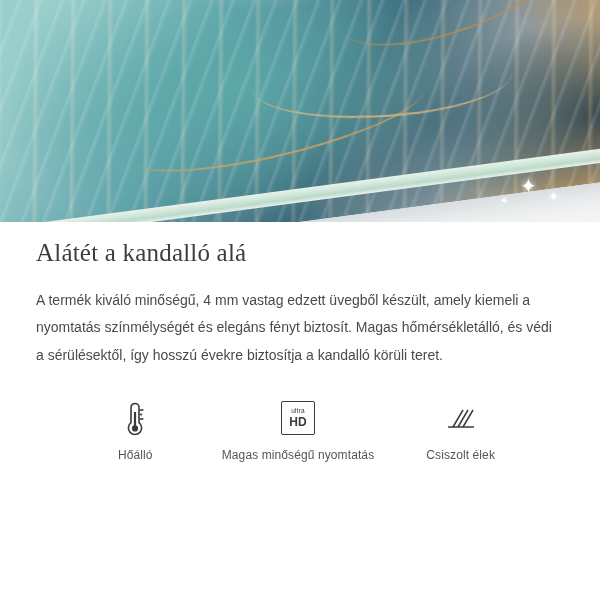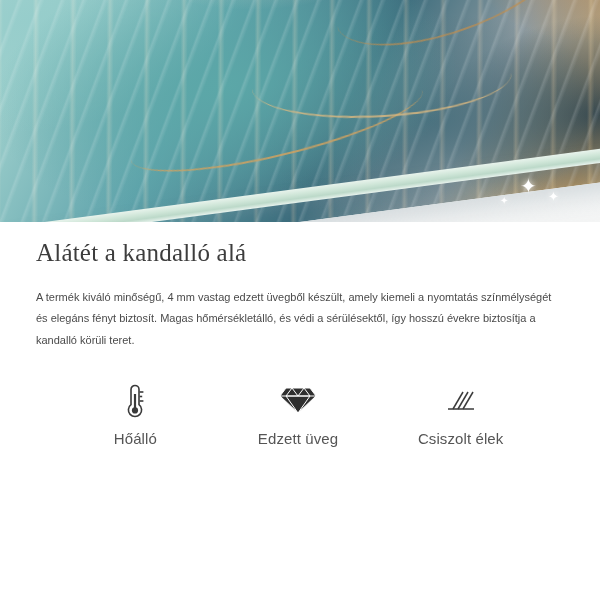--- a/index.html
+++ b/index.html
@@ -116,21 +116,21 @@
     font-weight: 400;
     font-size: 25px;
     line-height: 1.32;
     color: #3d3d3d;
     letter-spacing: .2px;
   }
   h1.headline .line2 { display: block; }
 
   p.body-copy {
     margin: 18px 0 0 0;
-    font-size: 11px;
+    font-size: 14px;
     line-height: 1.95;
     color: #4a4a4a;
     max-width: 528px;
   }
 
   
   .features {
     margin-top: 26px;
     display: grid;
     grid-template-columns: repeat(3, 1fr);
@@ -145,21 +145,21 @@
     justify-content: flex-start;
   }
   .feature-icon {
     height: 46px;
     display: flex;
     align-items: center;
     justify-content: center;
   }
   .feature-label {
     margin-top: 7px;
-    font-size: 15px;
+    font-size: 12px;
     color: #555555;
     text-align: center;
     letter-spacing: .1px;
   }
   svg { display: block; }
   .ultrahd-box {
     width: 32px;
     height: 32px;
     border: 1.6px solid #3a3a3a;
     border-radius: 2px;
@@ -216,31 +216,31 @@
             <circle cx="17" cy="30.4" r="3.1" fill="#3a3a3a" stroke="none"></circle>
             <rect x="15.9" y="14" width="2.2" height="14" fill="#3a3a3a" stroke="none"></rect>
             <line x1="21.6" y1="12" x2="25.4" y2="12"></line>
             <line x1="21.6" y1="16.5" x2="24.2" y2="16.5"></line>
             <line x1="21.6" y1="21" x2="25.4" y2="21"></line>
           </svg>
         </div>
         <div class="feature-label">Hőálló</div>
       </div>
 
-
-
       <div class="feature">
         <div class="feature-icon">
-          <svg width="40" height="34" viewBox="0 0 40 34" fill="#2f2f2f" stroke="#ffffff" stroke-width="1">
-            <path d="M8 5h24l6 8-18 17L2 13 8 5z"></path>
-            <path d="M2 13h36M14 5l-6 8 12 17M26 5l6 8-12 17M14 5l6 8 6-8M8 13h24" stroke="#ffffff" stroke-width="1" fill="none"></path>
-          </svg>
+          <div class="ultrahd-box">
+            <span class="u1">ultra</span>
+            <span class="u2">HD</span>
+          </div>
         </div>
-        <div class="feature-label">Edzett üveg</div>
+        <div class="feature-label">Magas minőségű nyomtatás</div>
       </div>
+
+
 
       <div class="feature">
         <div class="feature-icon">
           <svg width="38" height="34" viewBox="0 0 38 34" fill="none" stroke="#3a3a3a" stroke-width="1.5">
             <path d="M6 26h26"></path>
             <path d="M11 26 21 9"></path>
             <path d="M16 26 26 9"></path>
             <path d="M21 26 31 9"></path>
           </svg>
         </div>

